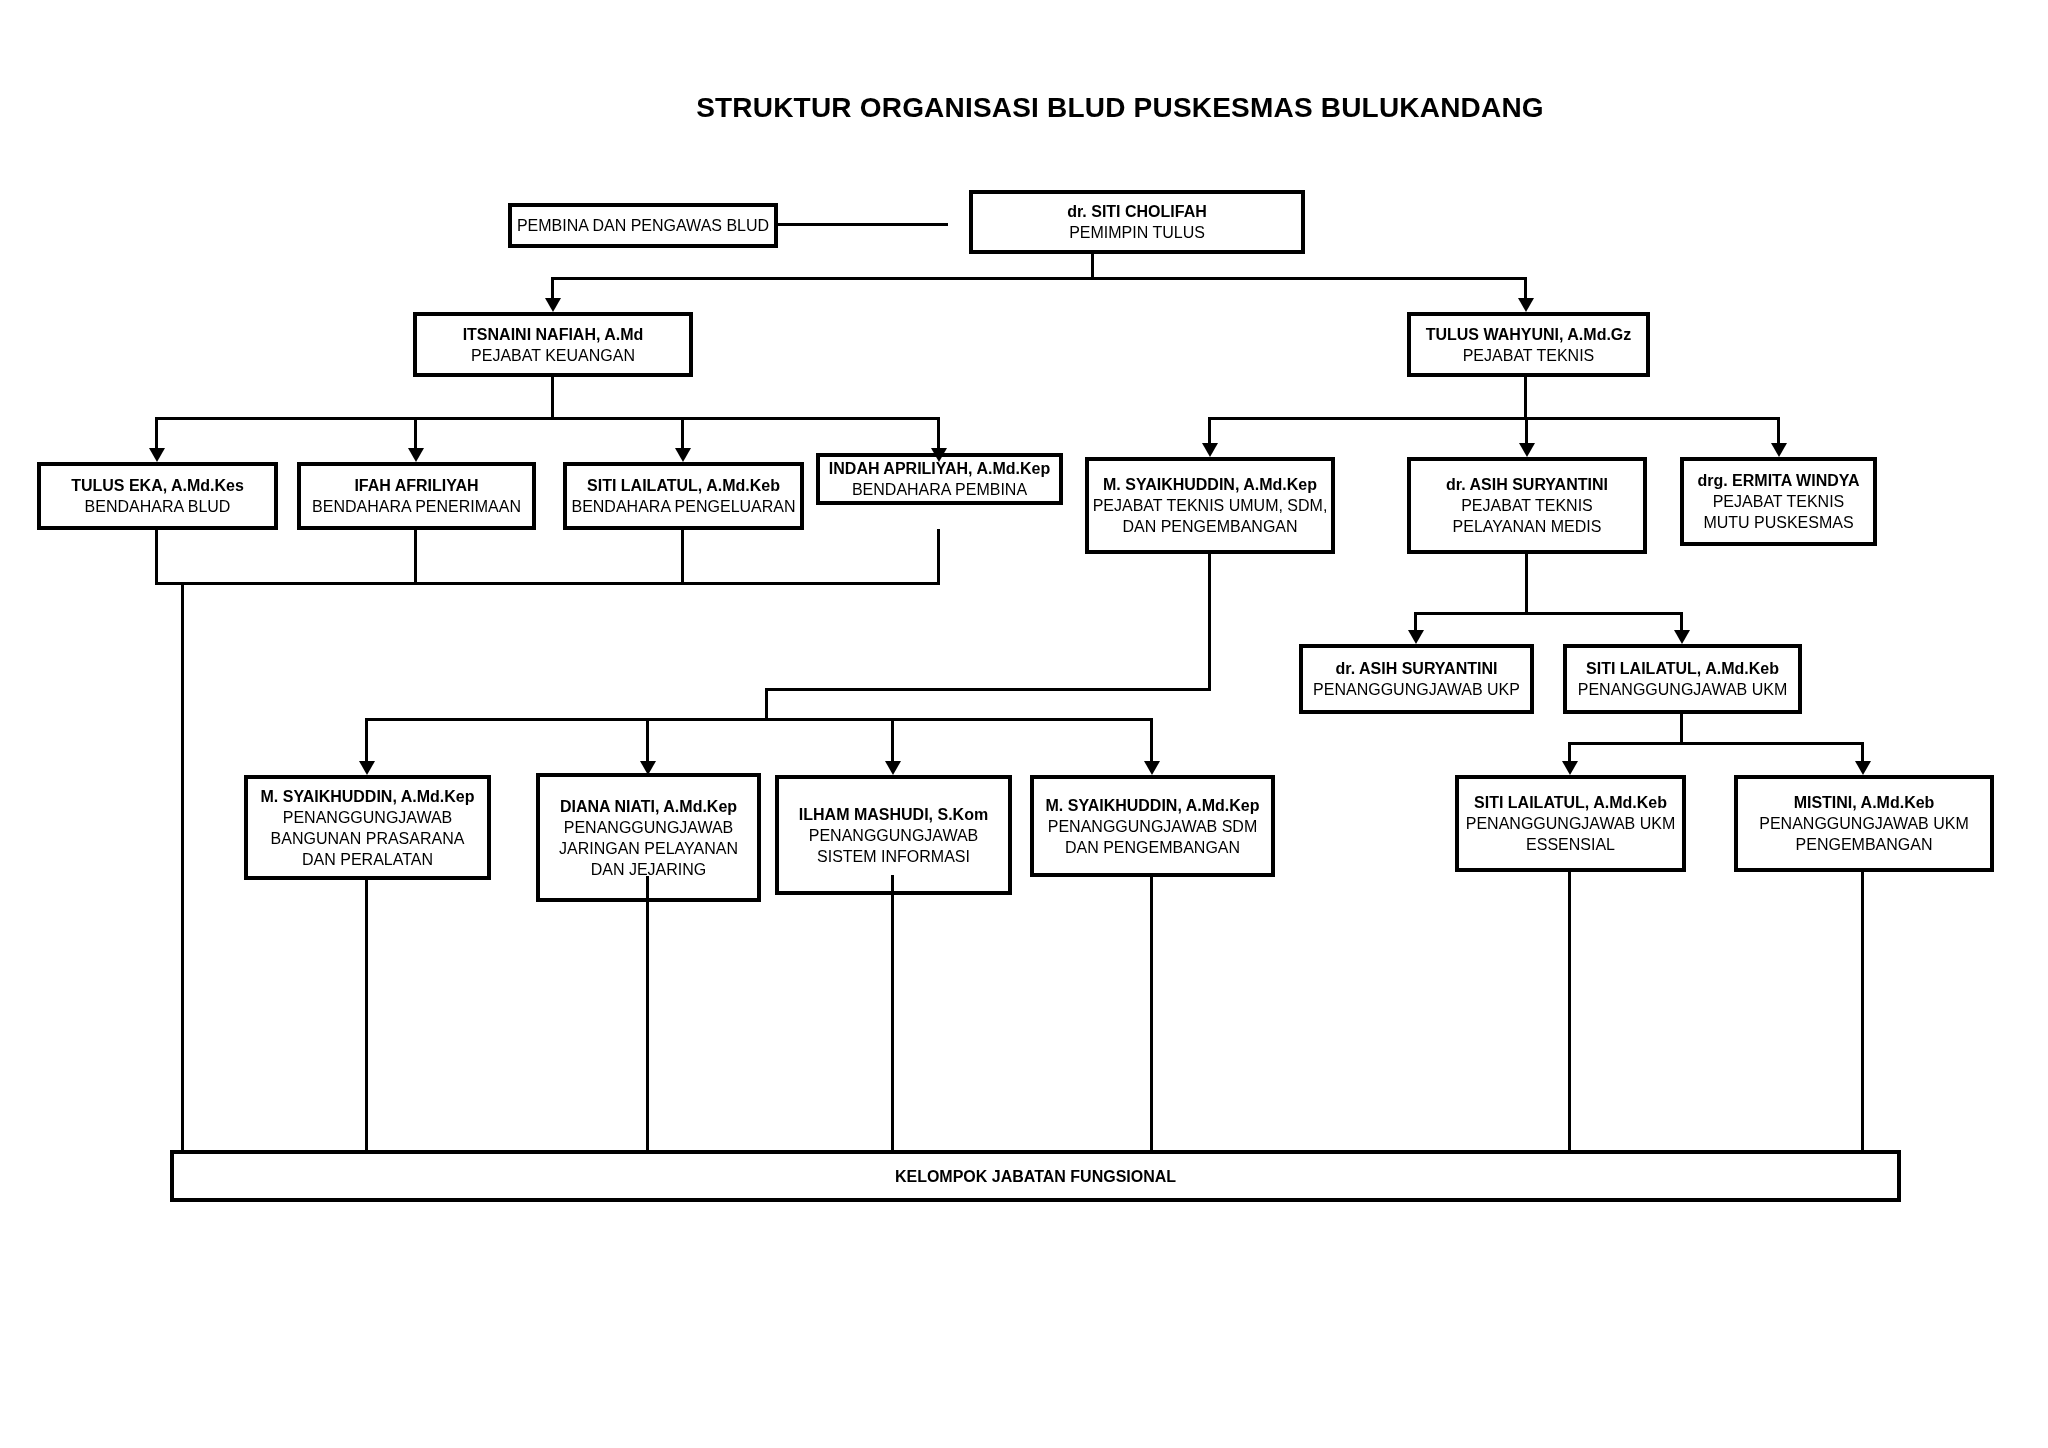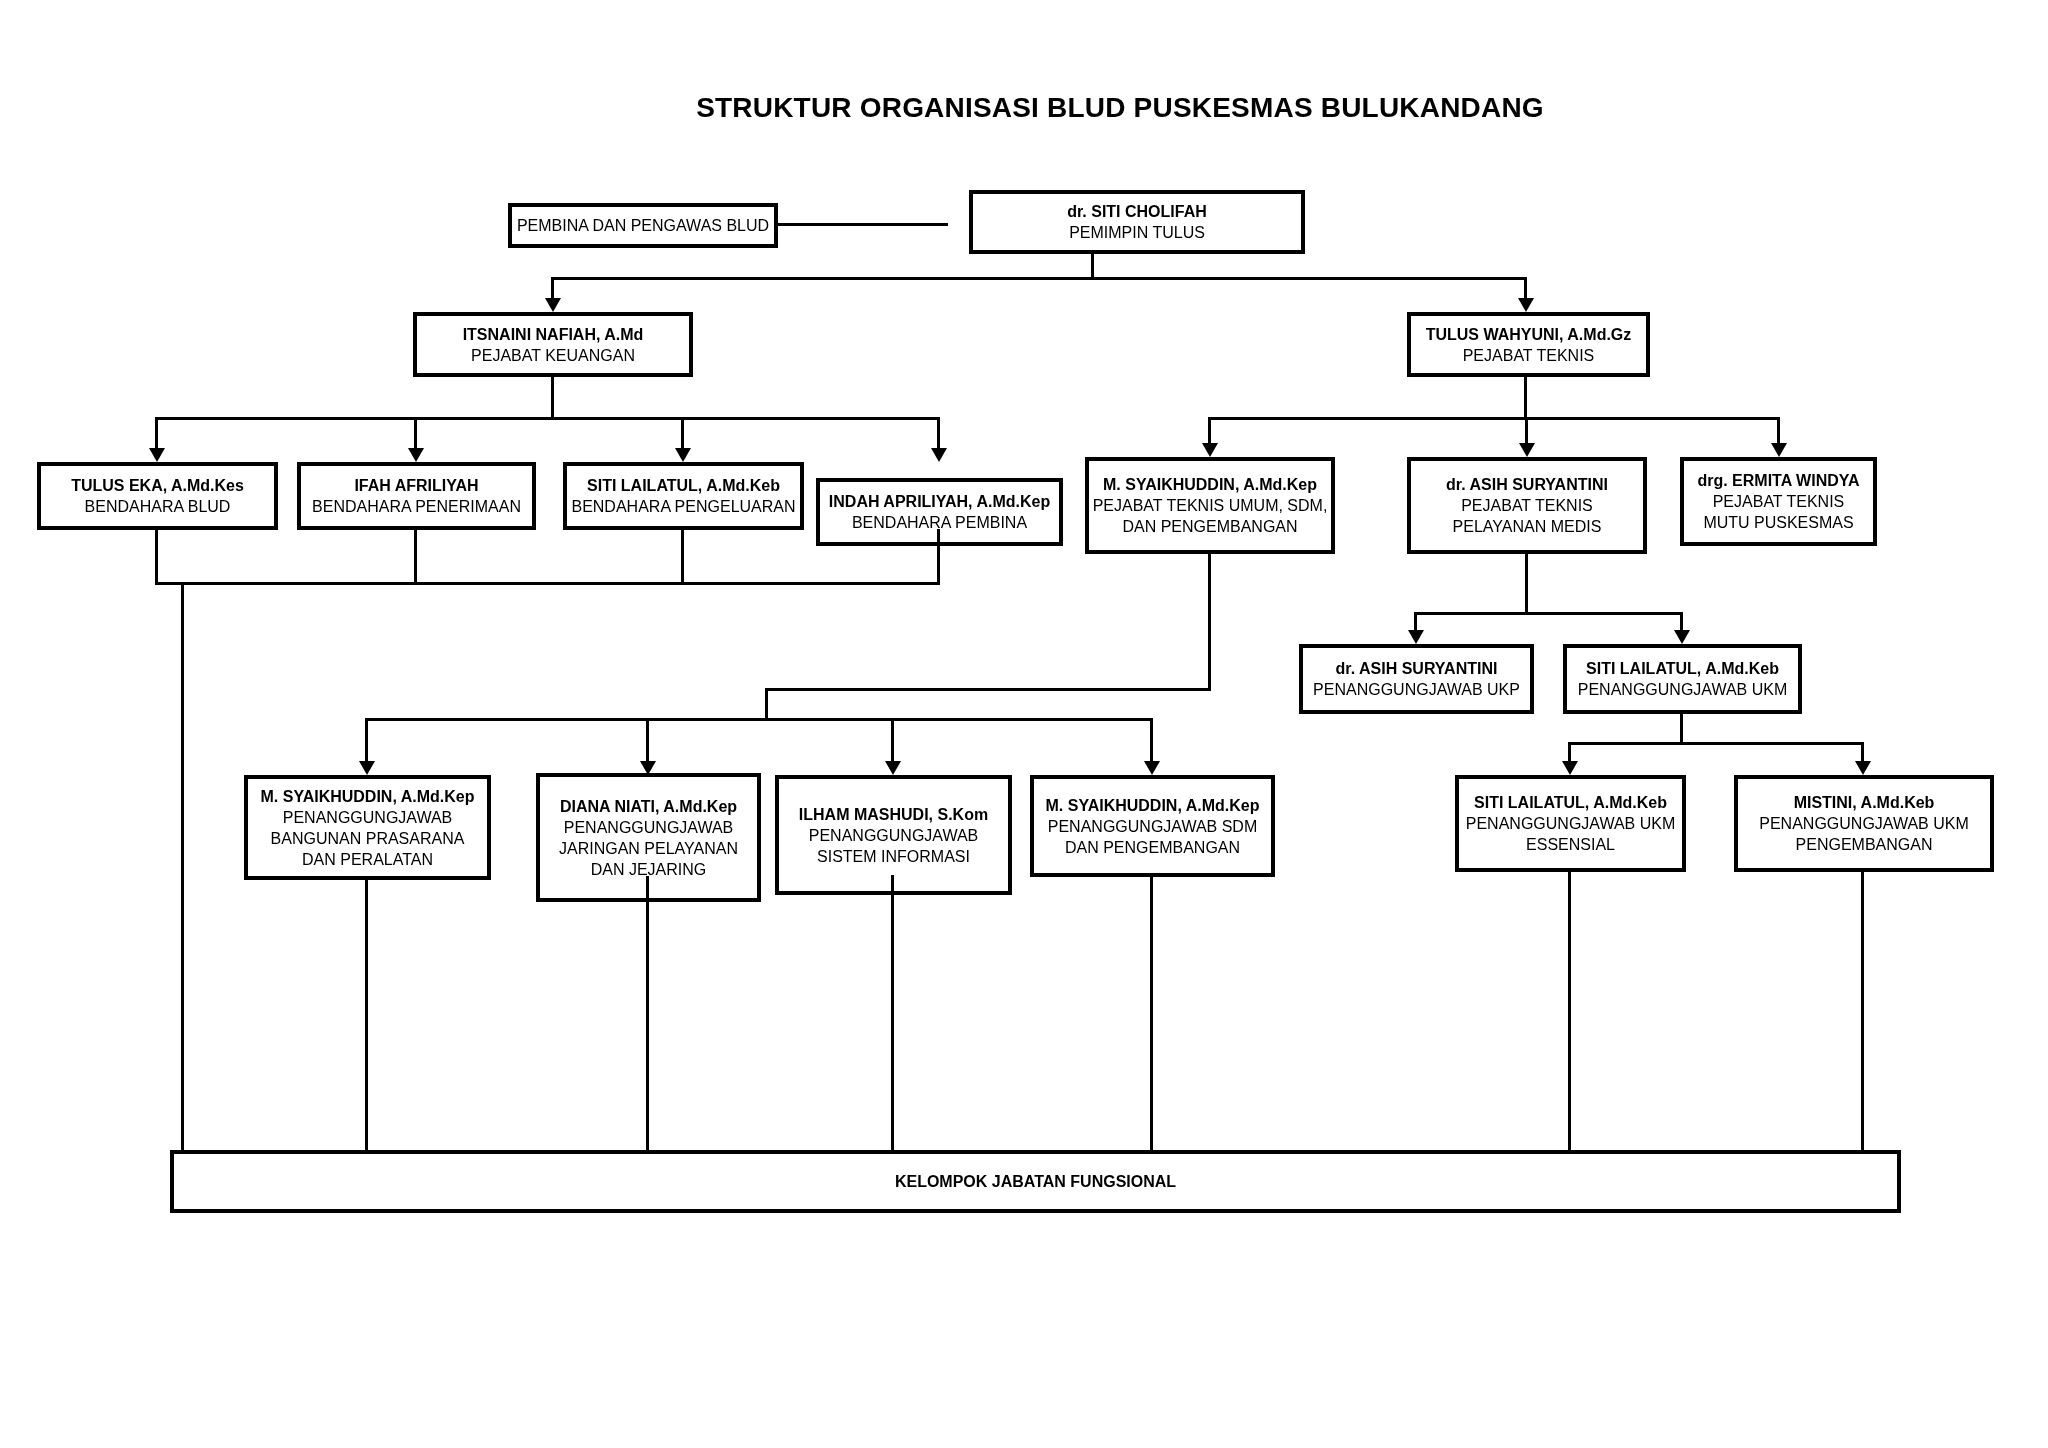--- a/index.html
+++ b/index.html
@@ -59,21 +59,21 @@
 <div class="box" style="left:297px;top:462px;width:239px;height:68px">
   <div class="b">IFAH AFRILIYAH</div>
   <div>BENDAHARA PENERIMAAN</div>
 </div>
 
 <div class="box" style="left:563px;top:462px;width:241px;height:68px">
   <div class="b">SITI LAILATUL, A.Md.Keb</div>
   <div>BENDAHARA PENGELUARAN</div>
 </div>
 
-<div class="box" style="left:816px;top:478px;width:247px;height:68px">
+<div class="box" style="left:816px;top:453px;width:247px;height:52px">
   <div class="b">INDAH APRILIYAH, A.Md.Kep</div>
   <div>BENDAHARA PEMBINA</div>
 </div>
 
 <div class="box" style="left:1085px;top:457px;width:250px;height:97px">
   <div class="b">M. SYAIKHUDDIN, A.Md.Kep</div>
   <div>PEJABAT TEKNIS UMUM, SDM,</div>
   <div>DAN PENGEMBANGAN</div>
 </div>
 
@@ -130,21 +130,21 @@
   <div>PENANGGUNGJAWAB UKM</div>
   <div>ESSENSIAL</div>
 </div>
 
 <div class="box" style="left:1734px;top:775px;width:260px;height:97px">
   <div class="b">MISTINI, A.Md.Keb</div>
   <div>PENANGGUNGJAWAB UKM</div>
   <div>PENGEMBANGAN</div>
 </div>
 
-<div class="box" style="left:170px;top:1150px;width:1731px;height:63px">
+<div class="box" style="left:170px;top:1150px;width:1731px;height:52px">
   <div class="b">KELOMPOK JABATAN FUNGSIONAL</div>
 </div>
 
 <div class="hl" style="left:778px;top:223px;width:170px"></div>
 
 <div class="vl" style="left:1091px;top:253px;height:26px"></div>
 <div class="hl" style="left:551px;top:277px;width:976px"></div>
 <div class="vl" style="left:551px;top:277px;height:24px"></div>
 <div class="vl" style="left:1524px;top:277px;height:24px"></div>
 <div class="arr" style="left:545px;top:298px"></div>

